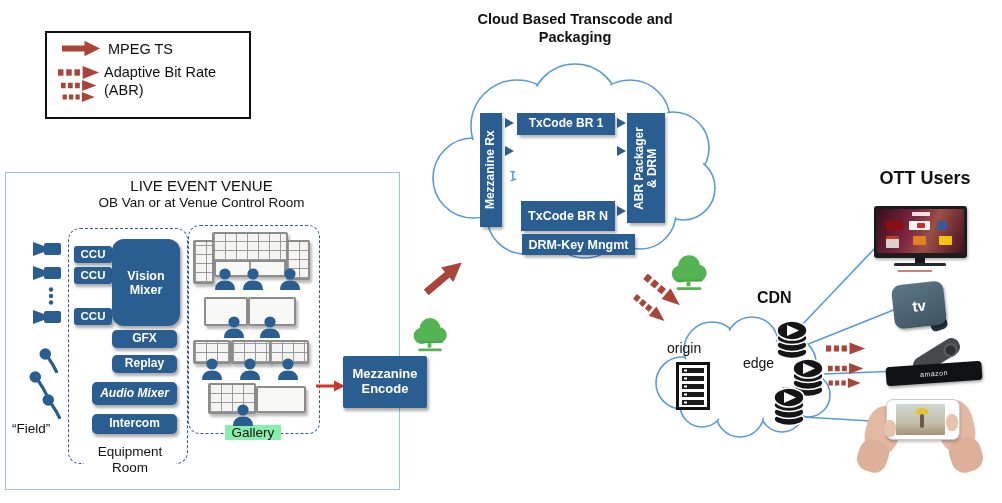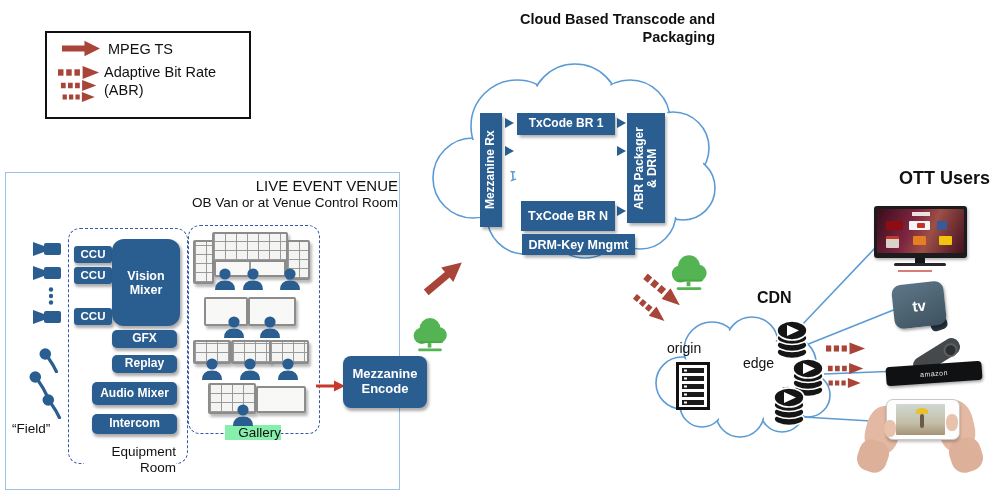--- a/index.html
+++ b/index.html
@@ -6,21 +6,21 @@
   #canvas{position:relative;width:1002px;height:503px;background:#fff;overflow:hidden;
           font-family:"Liberation Sans",sans-serif;color:#111;}
   .abs{position:absolute;}
   .pl{white-space:pre-line;}
   .blue{position:absolute;background:#2b5e90;color:#fff;font-weight:bold;
         display:flex;align-items:center;justify-content:center;text-align:center;
         box-shadow:1.5px 2.5px 3px rgba(0,0,0,.32);line-height:1.12;}
   .vtext{transform:rotate(-90deg);flex-shrink:0;text-align:center;white-space:pre-line;line-height:1.12;}
   .dashedbox{position:absolute;border:1.6px dashed #3558a8;border-radius:12px;}
   .lbl{position:absolute;color:#111;}
-  .ctr{text-align:right;}
+  .ctr{text-align:center;}
   .mon{position:absolute;border:2px solid #8c8c8c;border-radius:2px;
        box-shadow:2px 3px 3px rgba(0,0,0,.28);
        background:
          repeating-linear-gradient(90deg,#9a9a9a 0 1px,transparent 1px 11px),
          repeating-linear-gradient(0deg,#9a9a9a 0 1px,transparent 1px 9px),
          #f4f4f2;}
   .mon2{position:absolute;border:2px solid #8c8c8c;border-radius:2px;
        box-shadow:2px 3px 3px rgba(0,0,0,.28);
        background:linear-gradient(90deg,transparent 49%,#9a9a9a 49% 51%,transparent 51%),#f8f8f6;}
   .tri{position:absolute;width:0;height:0;border-left:9px solid #2b5e90;
@@ -148,21 +148,21 @@
 Room</div>
 
   <div class="blue" style="left:74px;top:246px;width:38px;height:17px;font-size:11.5px;border-radius:3px;">CCU</div>
   <div class="blue" style="left:74px;top:267px;width:38px;height:17px;font-size:11.5px;border-radius:3px;">CCU</div>
   <div class="blue" style="left:74px;top:308px;width:38px;height:17px;font-size:11.5px;border-radius:3px;">CCU</div>
 
   <div class="blue pl" style="left:112px;top:239px;width:68px;height:87px;font-size:12.5px;border-radius:12px;">Vision
 Mixer</div>
   <div class="blue" style="left:112px;top:330px;width:65px;height:18px;font-size:12px;border-radius:5px;">GFX</div>
   <div class="blue" style="left:112px;top:355px;width:65px;height:18px;font-size:12px;border-radius:5px;">Replay</div>
-  <div class="blue" style="left:92px;top:382px;width:85px;height:23px;font-size:12px;border-radius:5px;">Audio Mixer</div>
+  <div class="blue" style="left:92px;top:382px;width:85px;height:23px;font-size:12px;border-radius:5px;font-style:italic;">Audio Mixer</div>
   <div class="blue" style="left:92px;top:414px;width:85px;height:20px;font-size:12px;border-radius:5px;">Intercom</div>
 
   <div class="dashedbox" style="left:188px;top:225px;width:130px;height:207px;"></div>
   <div class="lbl ctr" style="left:225px;top:425px;width:56px;font-size:13.5px;background:#86efac;">Gallery</div>
 
   <div class="mon" style="left:193px;top:240px;width:17px;height:40px;"></div>
   <div class="mon" style="left:212px;top:232px;width:72px;height:26px;"></div>
   <div class="mon2" style="left:214px;top:260px;width:68px;height:13px;"></div>
   <div class="mon" style="left:286px;top:240px;width:20px;height:36px;"></div>
   <svg class="icon" style="left:213px;top:268px" width="24" height="22">
@@ -201,21 +201,21 @@
   <div class="mon2" style="left:256px;top:386px;width:46px;height:23px;"></div>
   <svg class="icon" style="left:231px;top:404px" width="24" height="22">
       <use href="#sym-person"></use>
     </svg>
 
   <svg class="icon" style="left:316px;top:379px" width="30" height="14" viewBox="0 0 30 14">
     <rect x="0" y="5.5" width="19" height="3" fill="#c9392b"></rect>
     <polygon points="18,1.5 29,7 18,12.5" fill="#c9392b"></polygon>
   </svg>
 
-  <div class="blue pl" style="left:343px;top:356px;width:84px;height:52px;font-size:13px;border-radius:8px;z-index:3;">Mezzanine
+  <div class="blue pl" style="left:343px;top:356px;width:84px;height:52px;font-size:13px;border-radius:2px;z-index:3;">Mezzanine
 Encode</div>
 
   <svg class="icon" style="left:410px;top:314px;z-index:3" width="40" height="40">
       <use href="#sym-greencloud"></use>
     </svg>
   <svg class="icon" style="left:420px;top:268px;transform:rotate(-40deg);z-index:3" width="48" height="19">
       <use href="#sym-solidarrow"></use>
     </svg>
 
   <div class="lbl ctr pl" style="left:435px;top:10px;width:280px;font-size:14.5px;font-weight:bold;line-height:1.25;">Cloud Based Transcode and

